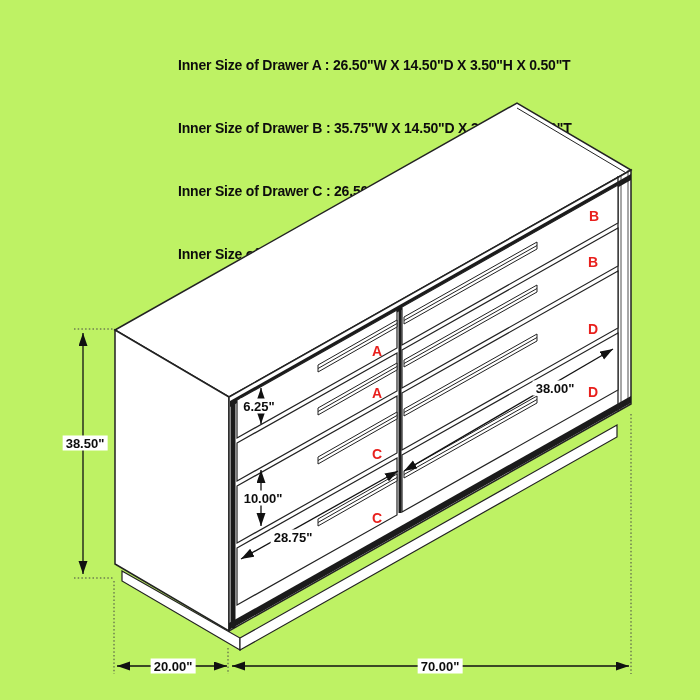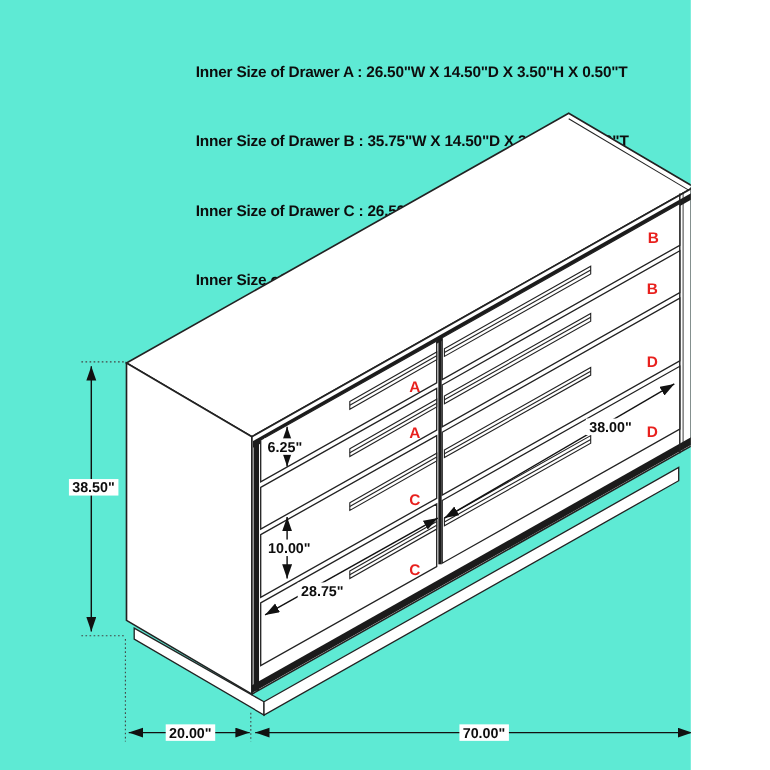--- a/index.html
+++ b/index.html
@@ -1,17 +1,17 @@
 <!DOCTYPE html>
 <html><head>
 <meta charset="utf-8">
 <style>
   html,body{margin:0;padding:0;background:#fff;}
   .stage{
-    position:relative;width:628px;height:700px;background:#5eead4;overflow:hidden;
+    position:relative;width:700px;height:700px;background:#bef264;overflow:hidden;
     font-family:"Liberation Sans",sans-serif;color:#111;
   }
   .titles{
     position:absolute;left:178px;top:13px;
     font-size:14px;font-weight:bold;letter-spacing:-0.2px;line-height:21px;
     white-space:pre;color:#0d0d0d;
   }
   .diagram-svg{position:absolute;left:0;top:0;}
   .dim-label{
     position:absolute;transform:translate(-50%,-50%);

